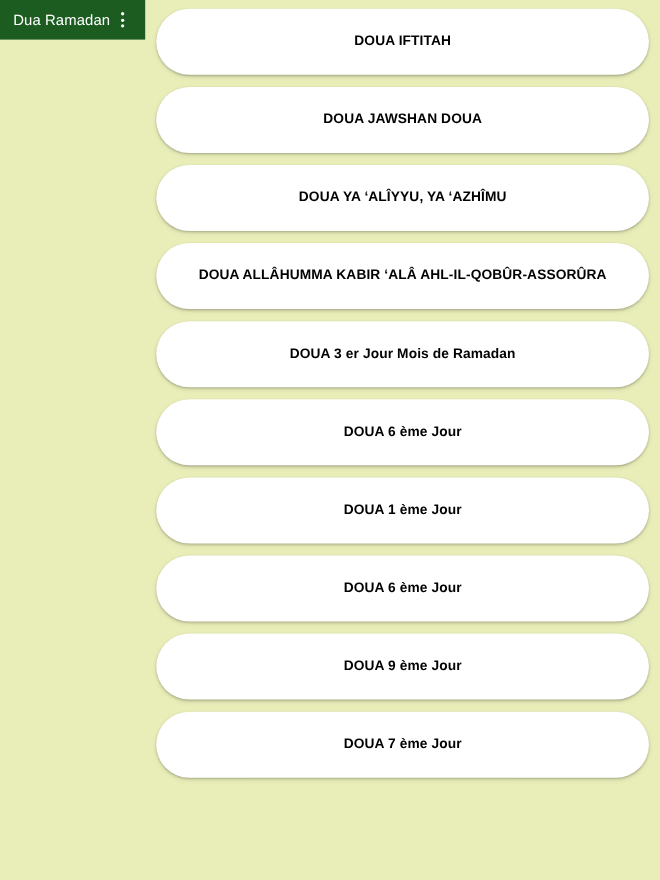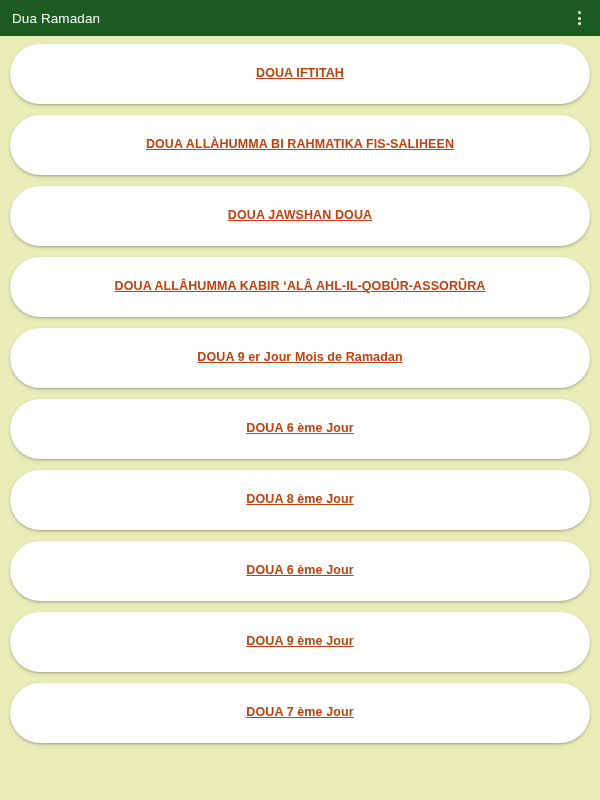--- a/index.html
+++ b/index.html
@@ -12,21 +12,20 @@
     overflow: hidden;
     background: #e9eeb9;
     font-family: "Liberation Sans", sans-serif;
   }
   .app {
     width: 600px;
     height: 800px;
     position: relative;
     background: #e9eeb9;
     display: flex;
-    flex-direction: column;
   }
   
   .appbar {
     height: 36px;
     background: #1d5c21;
     display: flex;
     align-items: center;
     padding: 0 10px 0 12px;
     box-sizing: border-box;
     flex: 0 0 auto;
@@ -77,24 +76,23 @@
     align-items: center;
     justify-content: center;
     text-align: center;
     padding: 0 22px;
     box-sizing: border-box;
     cursor: pointer;
   }
   .card-label {
     font-size: 12.5px;
     font-weight: bold;
-    color: #c2410c;
+    color: #000000;
     line-height: 1.25;
     letter-spacing: 0.1px;
-    text-decoration: underline;
   }
 </style>
 </head>
 <body>
 
 <div class="app">
 
   <div class="appbar">
     <div class="appbar-title">Dua Ramadan</div>
     <div class="overflow-icon">
@@ -102,36 +100,36 @@
       <i></i>
       <i></i>
     </div>
   </div>
 
   <div class="list">
     <div class="card">
       <div class="card-label">DOUA IFTITAH</div>
     </div>
     <div class="card">
-      <div class="card-label">DOUA ALLÀHUMMA BI RAHMATIKA FIS-SALIHEEN</div>
+      <div class="card-label">DOUA JAWSHAN DOUA</div>
     </div>
     <div class="card">
-      <div class="card-label">DOUA JAWSHAN DOUA</div>
+      <div class="card-label">DOUA YA ‘ALÎYYU, YA ‘AZHÎMU</div>
     </div>
     <div class="card">
       <div class="card-label">DOUA ALLÂHUMMA KABIR ‘ALÂ AHL-IL-QOBÛR-ASSORÛRA</div>
     </div>
     <div class="card">
-      <div class="card-label">DOUA 9 er Jour Mois de Ramadan</div>
+      <div class="card-label">DOUA 3 er Jour Mois de Ramadan</div>
     </div>
     <div class="card">
       <div class="card-label">DOUA 6 ème Jour</div>
     </div>
     <div class="card">
-      <div class="card-label">DOUA 8 ème Jour</div>
+      <div class="card-label">DOUA 1 ème Jour</div>
     </div>
     <div class="card">
       <div class="card-label">DOUA 6 ème Jour</div>
     </div>
     <div class="card">
       <div class="card-label">DOUA 9 ème Jour</div>
     </div>
     <div class="card">
       <div class="card-label">DOUA 7 ème Jour</div>
     </div>

